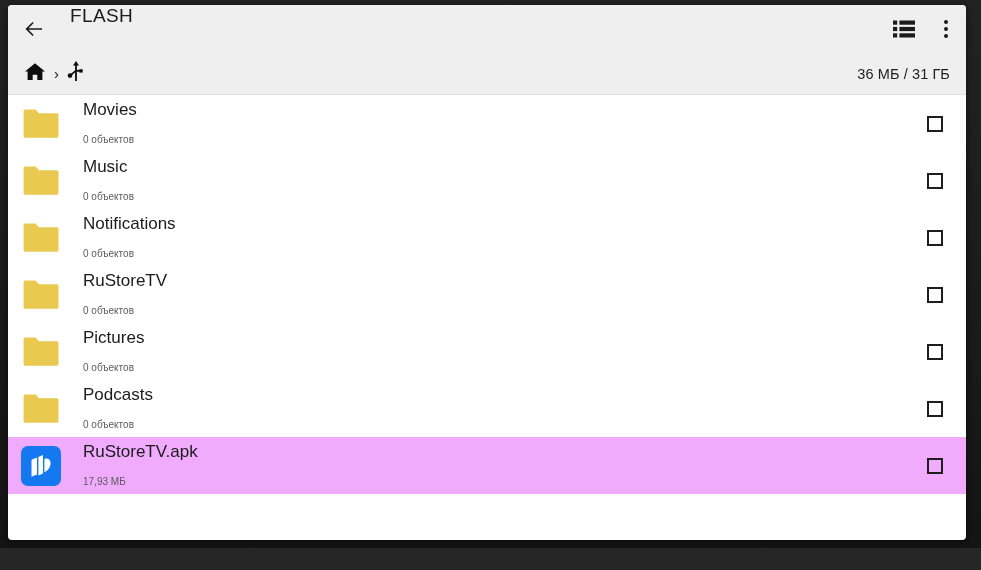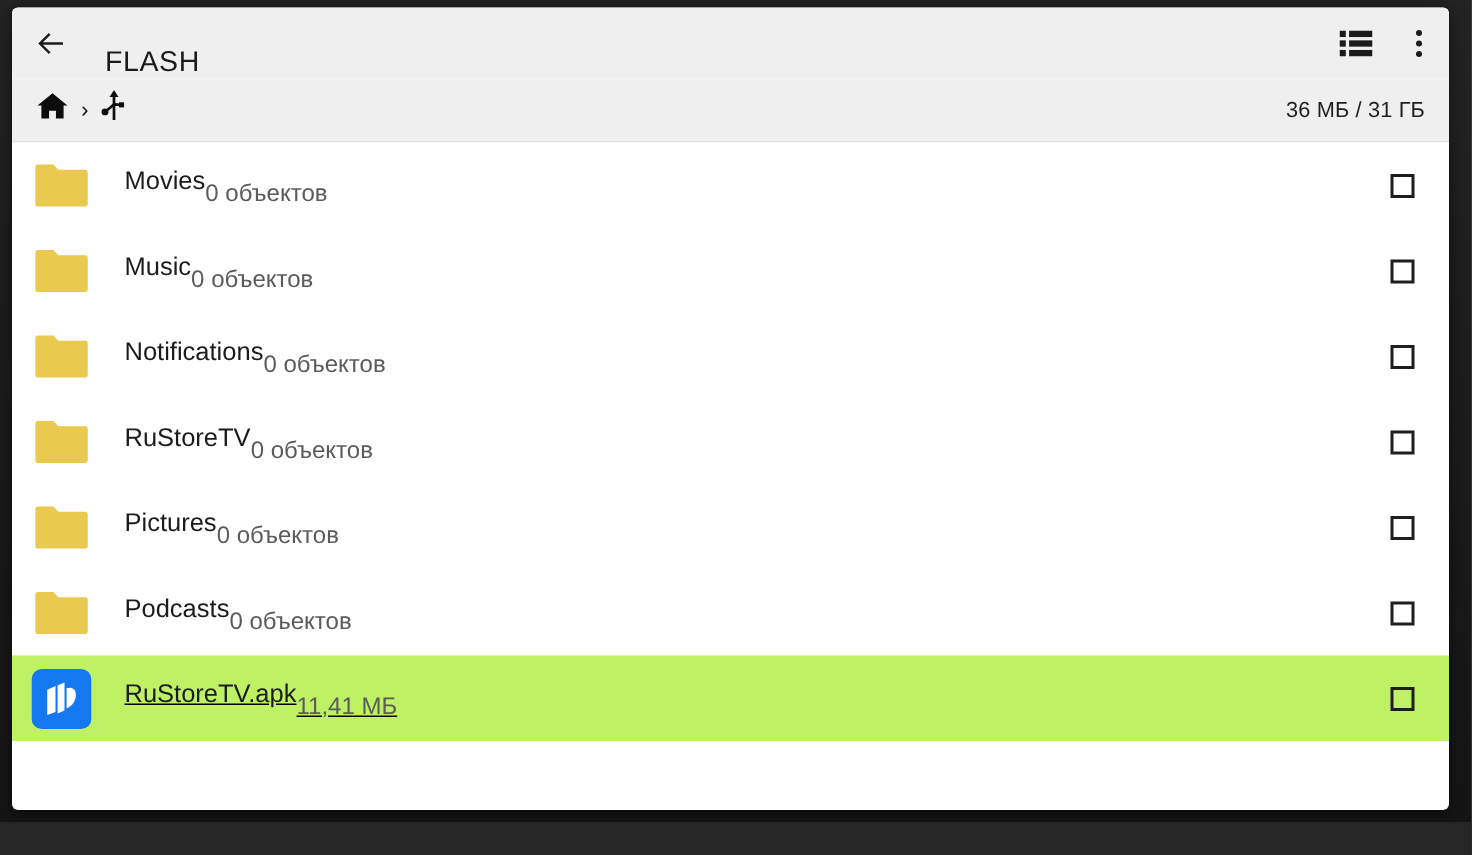--- a/index.html
+++ b/index.html
@@ -21,21 +21,21 @@
   #screen {
     position:absolute; left:8px; top:5px; width:958px; height:535px;
     background:#ffffff;
     border-radius:4px;
     overflow:hidden;
     box-shadow:0 2px 10px rgba(0,0,0,.55);
   }
   
   #appbar {
     position:relative; height:48px; background:#efefef;
-    display:flex; align-items:flex-end;
+    display:flex; align-items:flex-start;
   }
   .back-btn{
     width:52px; height:48px; display:flex; align-items:center; justify-content:center;
     cursor:pointer;
   }
   .back-btn svg{ display:block; }
   #title{
     font-size:19px; color:#1b1b1b; letter-spacing:.4px;
     margin-left:10px;
   }
@@ -63,25 +63,25 @@
   #storage{
     margin-left:auto; font-size:14.5px; color:#1f1f1f; letter-spacing:.1px;text-align:right;
   }
 
   
   #list{ position:relative; background:#fff; }
   .row{
     display:flex; align-items:center; height:57px; padding:0 0 0 13px;
     background:#ffffff; cursor:pointer;
   }
-  .row.selected{ background:#bef264;text-decoration:underline; }
+  .row.selected{ background:#f0abfc; }
   .thumb{ width:40px;height:40px;flex:0 0 40px;display:flex;align-items:center;justify-content:center; }
-  .meta{ margin-left:22px; display:flex; justify-content:center; }
+  .meta{ margin-left:22px; display:flex; flex-direction:column; justify-content:center; }
   .fname{ font-size:17px; color:#1b1b1b; line-height:21px; }
-  .fsub{ font-size:16px; color:#5b5b5b; line-height:16px; margin-top:12px; }
+  .fsub{ font-size:10px; color:#5b5b5b; line-height:16px; margin-top:12px; }
   .cb-wrap{ margin-left:auto; width:62px; display:flex;align-items:center;justify-content:center;cursor:pointer; }
   .cb{
     width:16px;height:16px;border:2px solid #1e1e1e;background:transparent;display:block;
   }
 </style>
 </head>
 <body>
 
 <div id="bezel">
   <div id="screen">
@@ -231,21 +231,21 @@
           <div class="thumb">
             <svg width="40" height="40" viewBox="0 0 40 40" aria-hidden="true">
               <rect x="0" y="0" width="40" height="40" rx="7" fill="#1478f0"></rect>
               <path d="M10.5 13.8 16 11.4v17.2l-5.5 2.1z" fill="#fff"></path>
               <path d="M17.4 10.9 22 9v18.6l-4.6 2z" fill="#fff"></path>
               <path d="M23.4 12.9c3.2-1.4 6.2.4 6.2 4.2 0 4.3-2.6 7.6-6.2 9.2z" fill="#fff"></path>
             </svg>
           </div>
           <div class="meta">
             <div class="fname">RuStoreTV.apk</div>
-            <div class="fsub">11,41 МБ</div>
+            <div class="fsub">17,93 МБ</div>
           </div>
           <div class="cb-wrap">
             <span class="cb"></span>
           </div>
         </div>
       </div>
 
   </div>
 </div>
 

